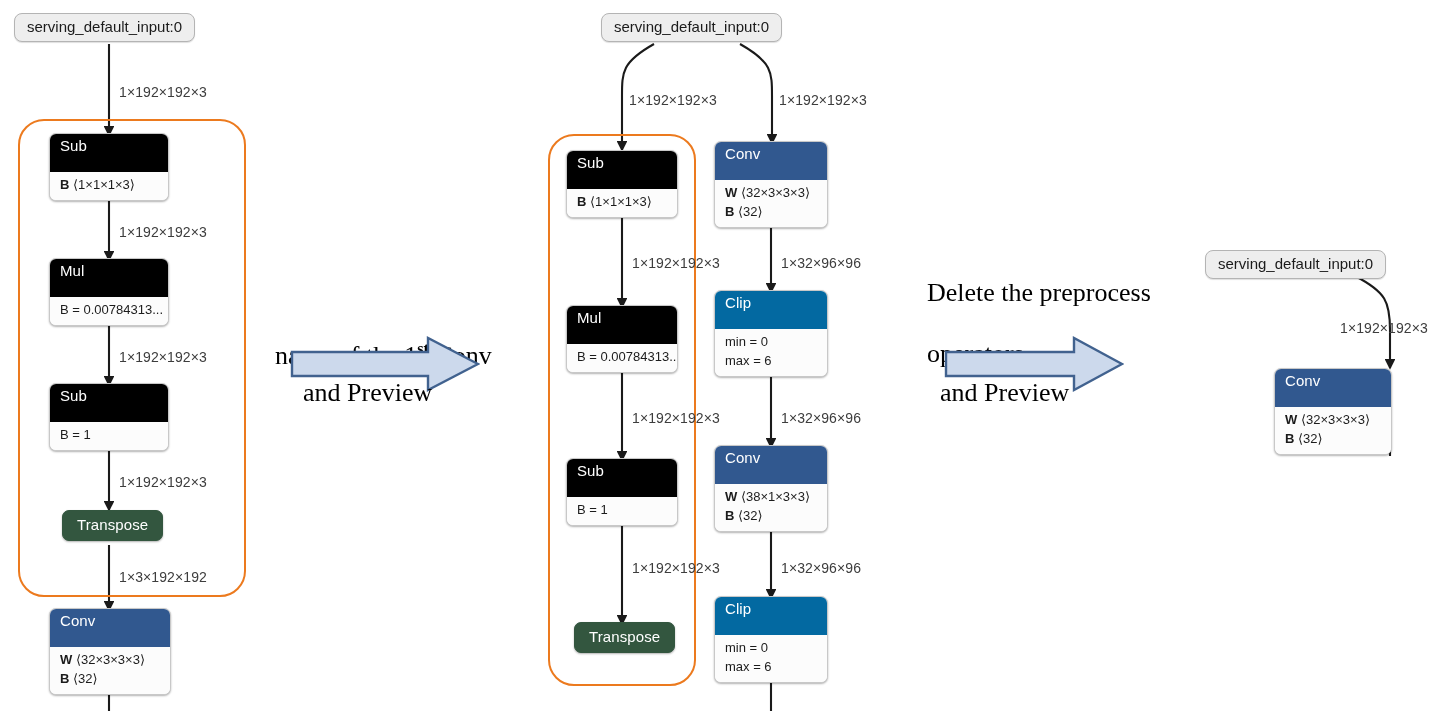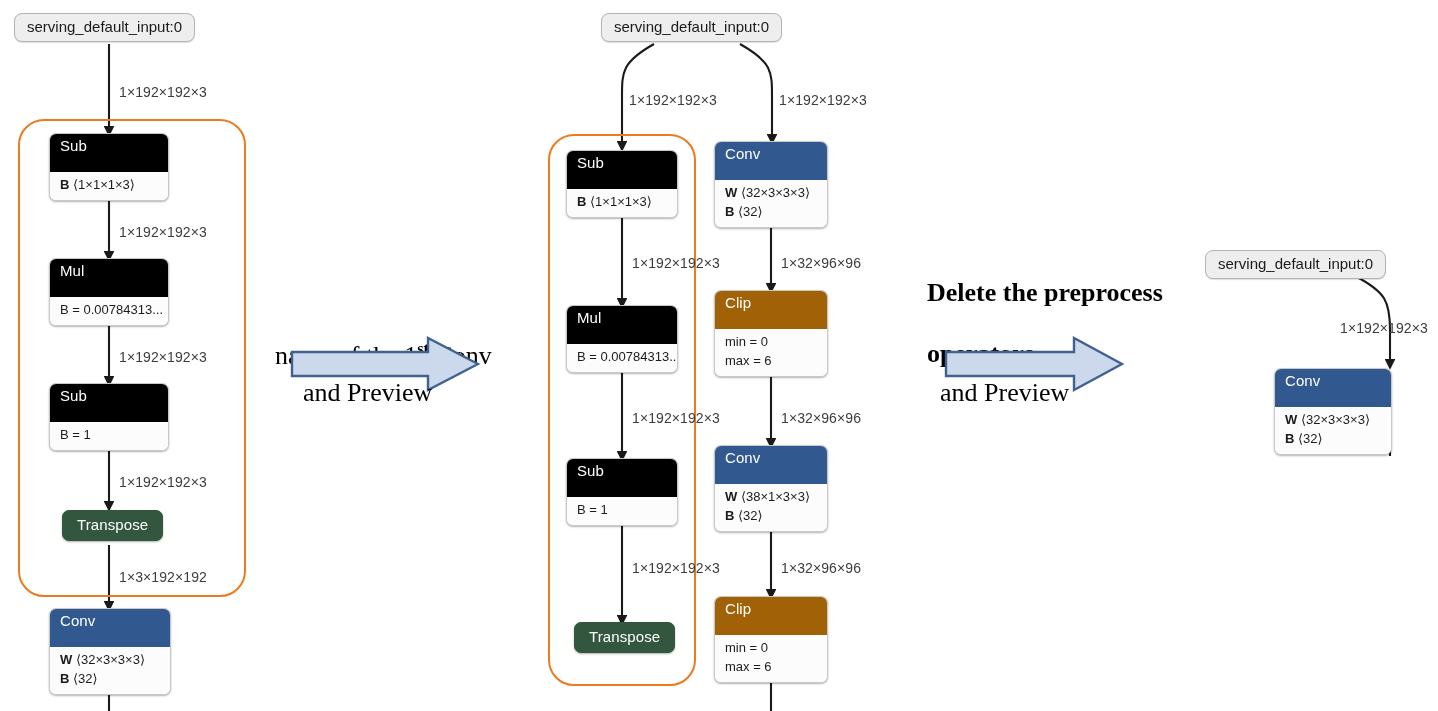--- a/index.html
+++ b/index.html
@@ -42,21 +42,21 @@
   }
   .node .body {
     padding: 4px 10px 5px 10px;
     font-size: 13px;
     color: #1c1c1c;
     background: #fcfcfc;
     line-height: 1.45;
   }
   .node.black .hdr { background: #000000; }
   .node.blue  .hdr { background: #31588f; }
-  .node.red   .hdr { background: #a16207; }
+  .node.red   .hdr { background: #0369a1; }
   .node.green {
     background: #33563f;
     border: 1px solid #33563f;
     box-shadow: 0 1px 2px rgba(0,0,0,0.30);
   }
   .node.green .hdr {
     background: #33563f;
     padding: 5px 14px 7px 14px;
     text-align: right;
   }
@@ -281,21 +281,21 @@
   <div class="elabel" style="left:781px; top:552px;">1×32×96×96</div>
 
   <div class="node red" style="left:714px; top:596px; width:114px;">
     <div class="hdr">Clip</div>
     <div class="body">
       <div class="arg"><span class="dims">min = 0</span></div>
       <div class="arg"><span class="dims">max = 6</span></div>
     </div>
   </div>
 
-  <div class="caption" style="left:927px; top:247px; width:290px;font-weight:bold;">
+  <div class="caption" style="left:927px; top:247px; width:290px;">
     <span>Delete the preprocess</span><br>
     <span>operators</span>
   </div>
 
   <svg class="blockarrow" style="left:944px; top:336px;" width="180" height="56" viewBox="0 0 180 56">
     <path d="M 2 16 L 130 16 L 130 2 L 178 28 L 130 54 L 130 40 L 2 40 Z" fill="#ccd9ec" stroke="#41628f" stroke-width="2.4" stroke-linejoin="miter"></path>
   </svg>
 
   <div class="caption" style="left:940px; top:378px;">and Preview</div>
 

